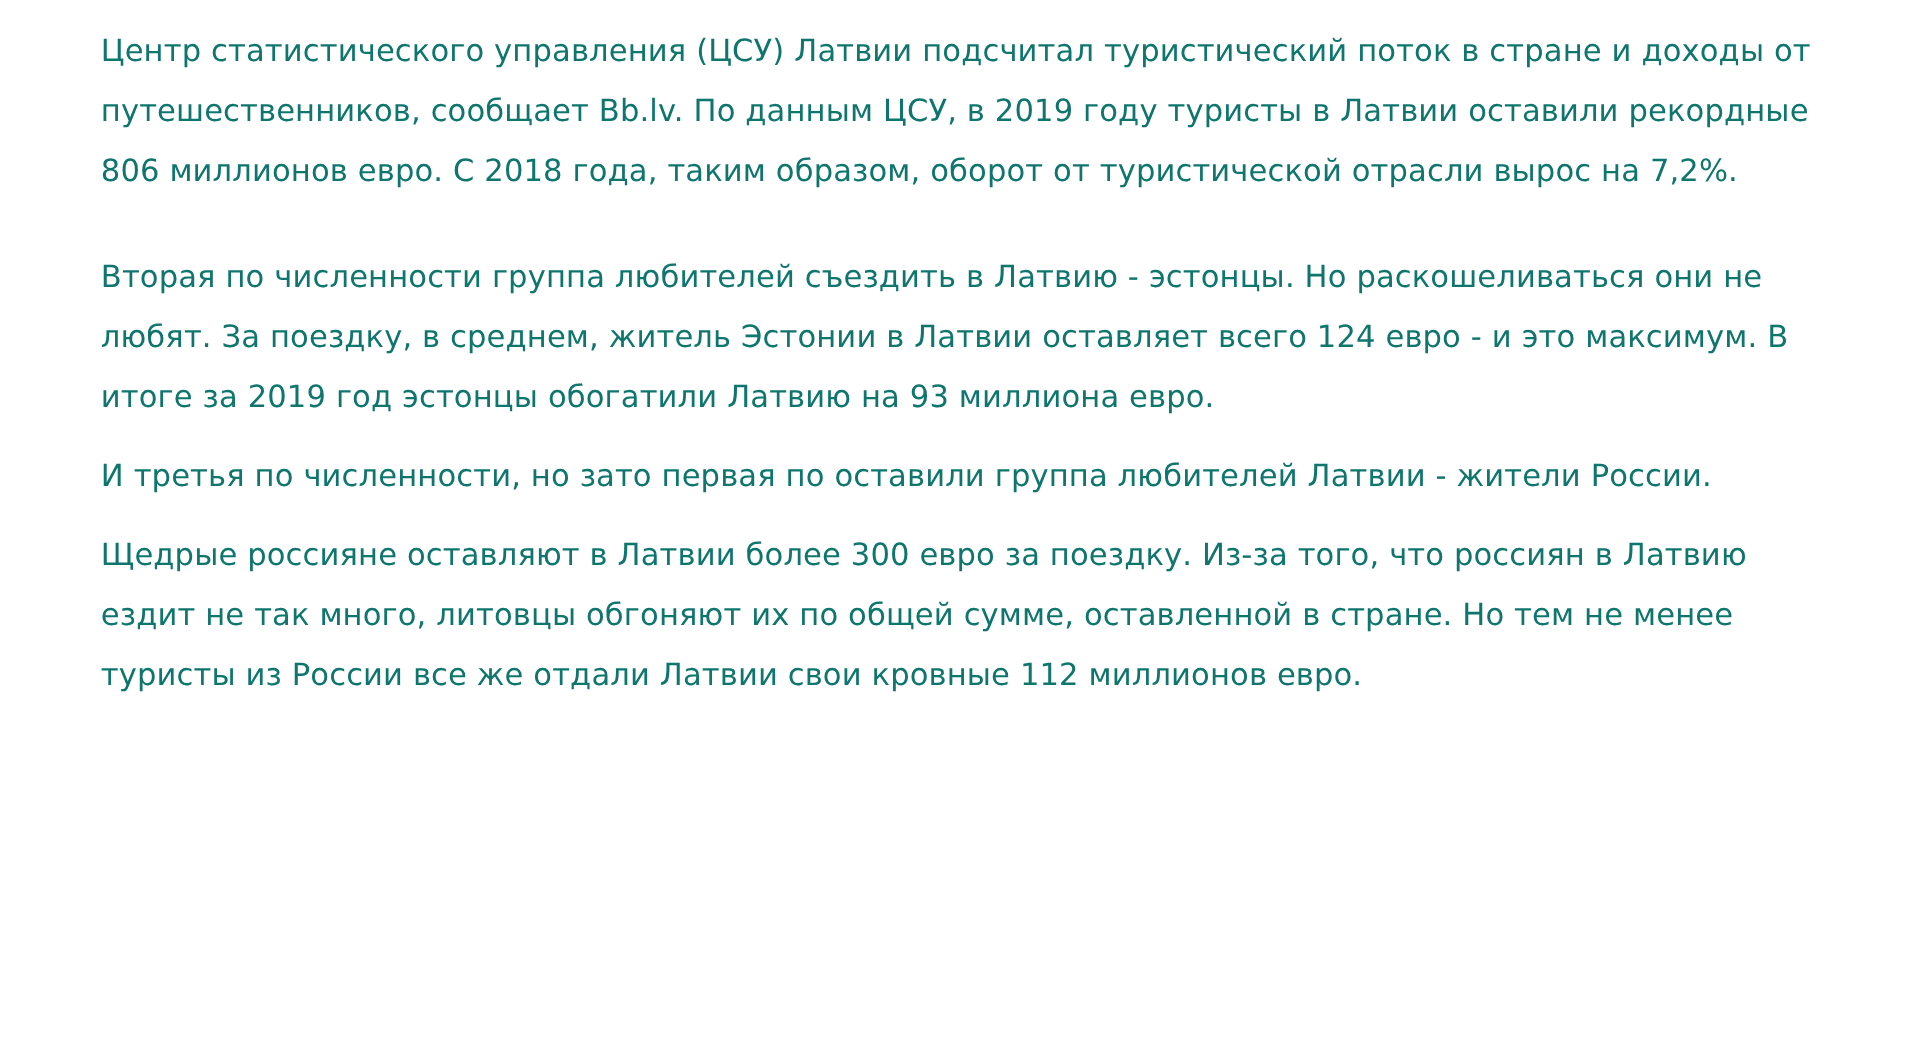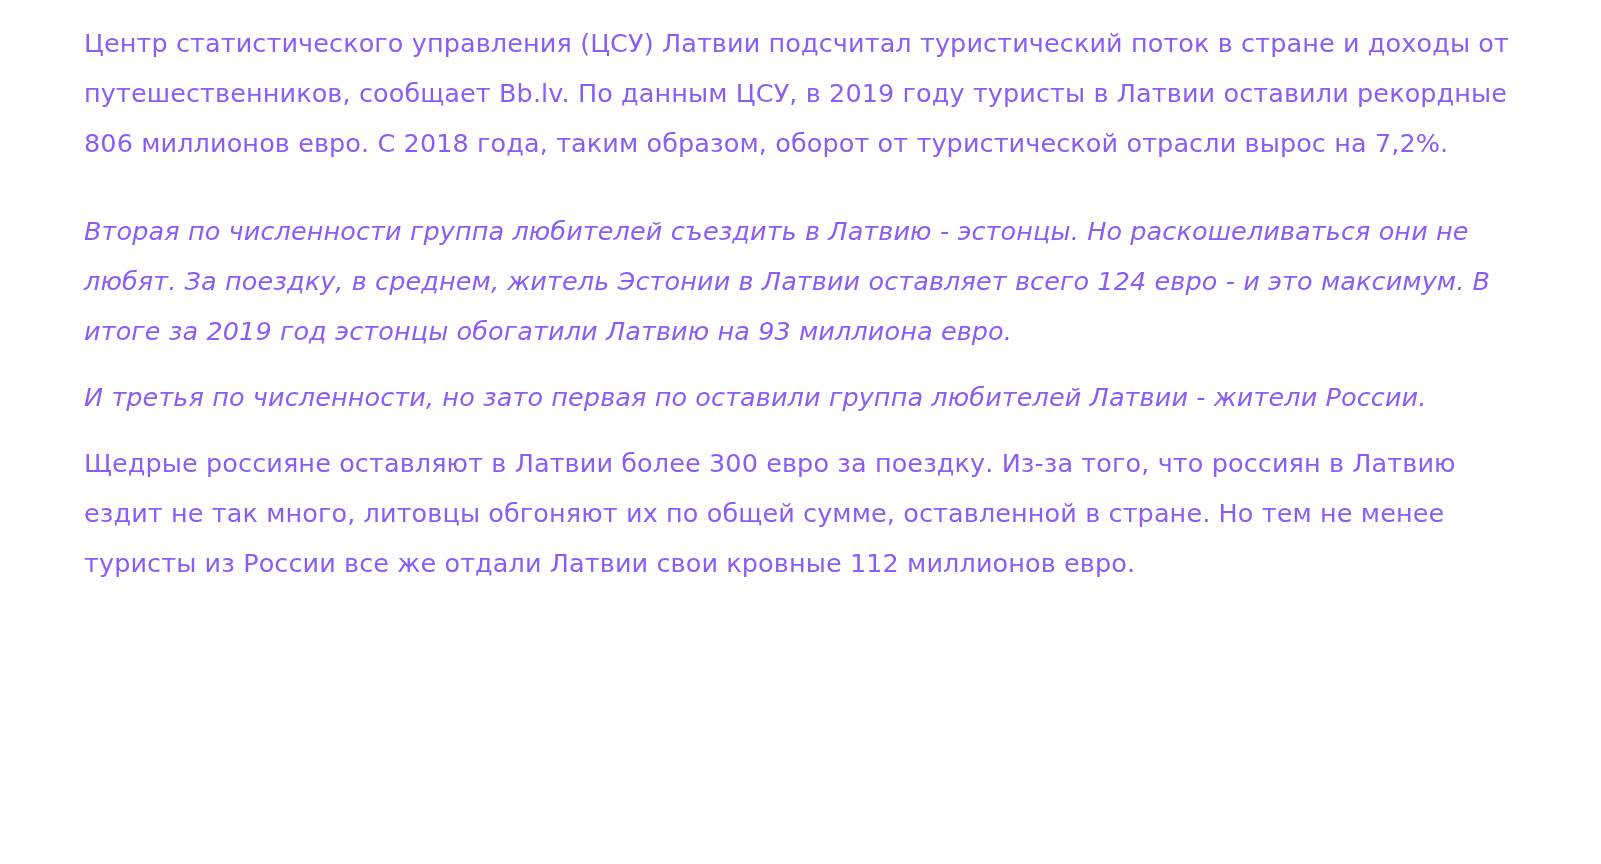--- a/index.html
+++ b/index.html
@@ -15,28 +15,27 @@
   }
   .article {
     box-sizing: border-box;
     width: 1601px;
     padding: 18px 70px 0 84px;
   }
   .article p {
     margin: 0 0 38px 0;
     font-size: 25.5px;
     line-height: 50px;
-    color: #8b5cf6;
+    color: #0f766e;
     letter-spacing: 0.1px;
     font-weight: 400;
     text-align: left;
   }
   .article p.tight {
     margin-bottom: 16px;
-    font-style: italic;
   }
   .article p.last {
     margin-bottom: 0;
   }
 </style>
 </head>
 <body>
 
 <article class="article">
   <p class="para">Центр статистического управления (ЦСУ) Латвии подсчитал туристический поток в стране и доходы от путешественников, сообщает Bb.lv. По данным ЦСУ, в 2019 году туристы в Латвии оставили рекордные 806 миллионов евро. С 2018 года, таким образом, оборот от туристической отрасли вырос на 7,2%.</p>

